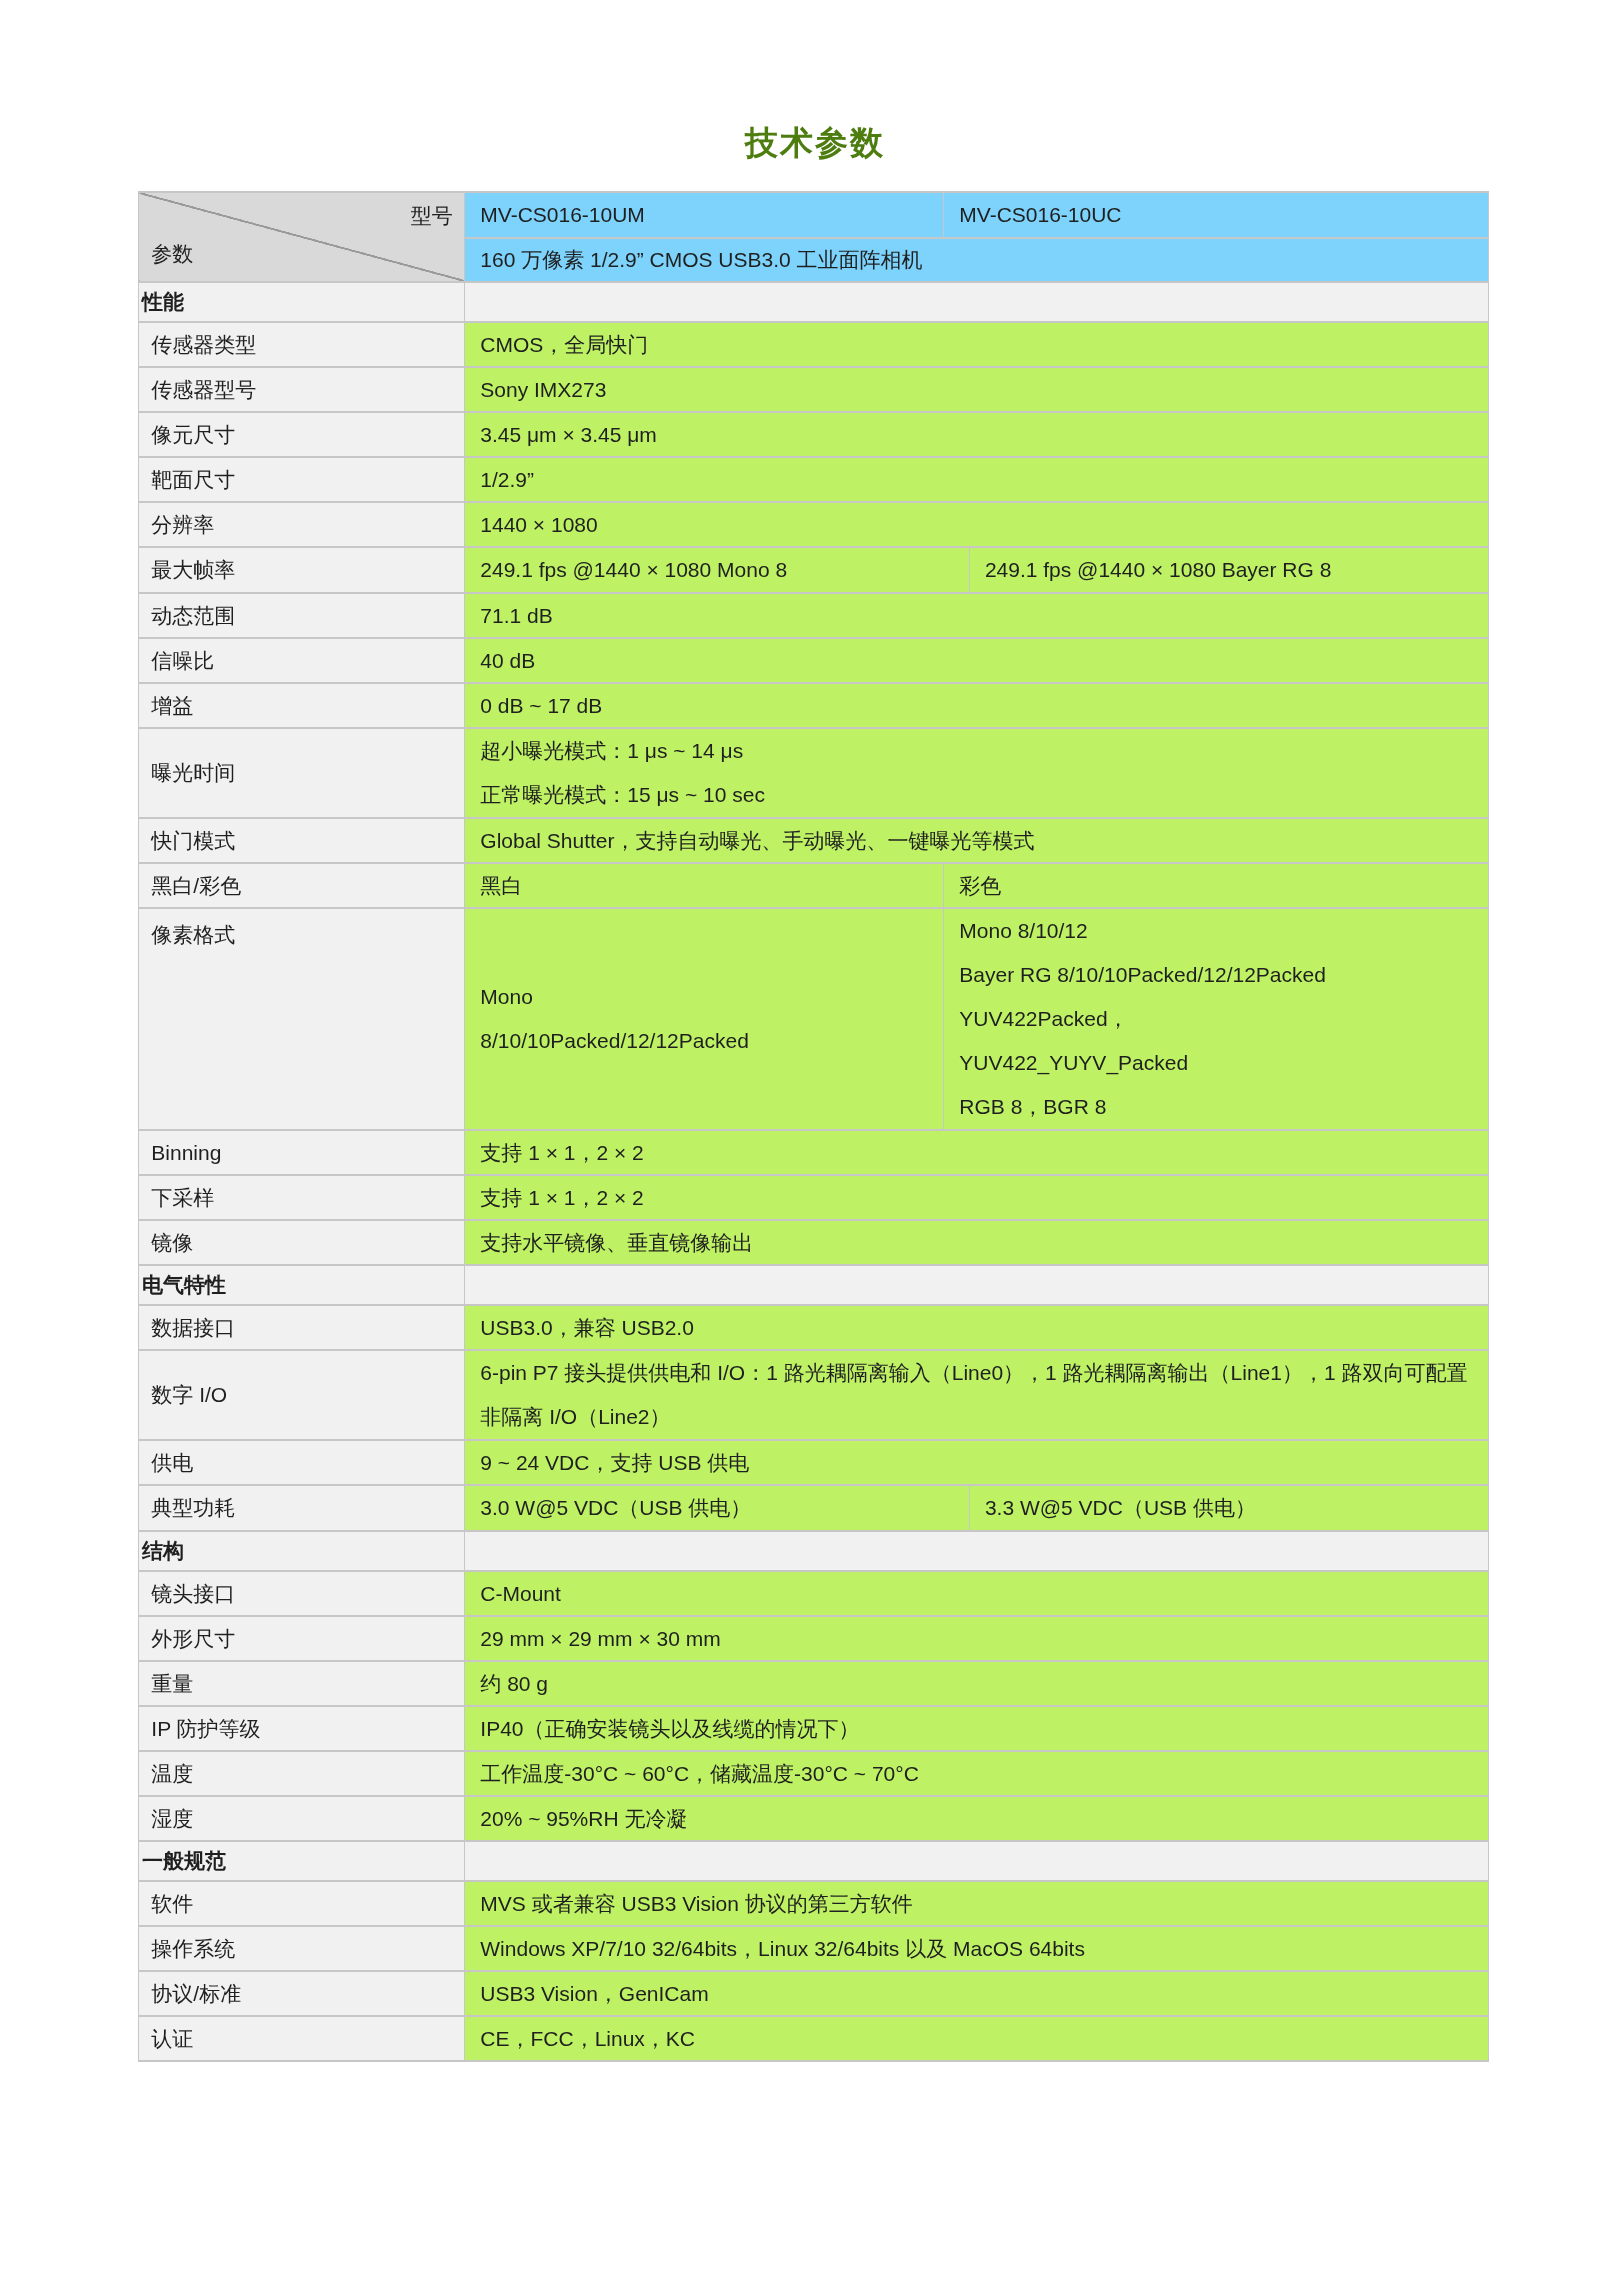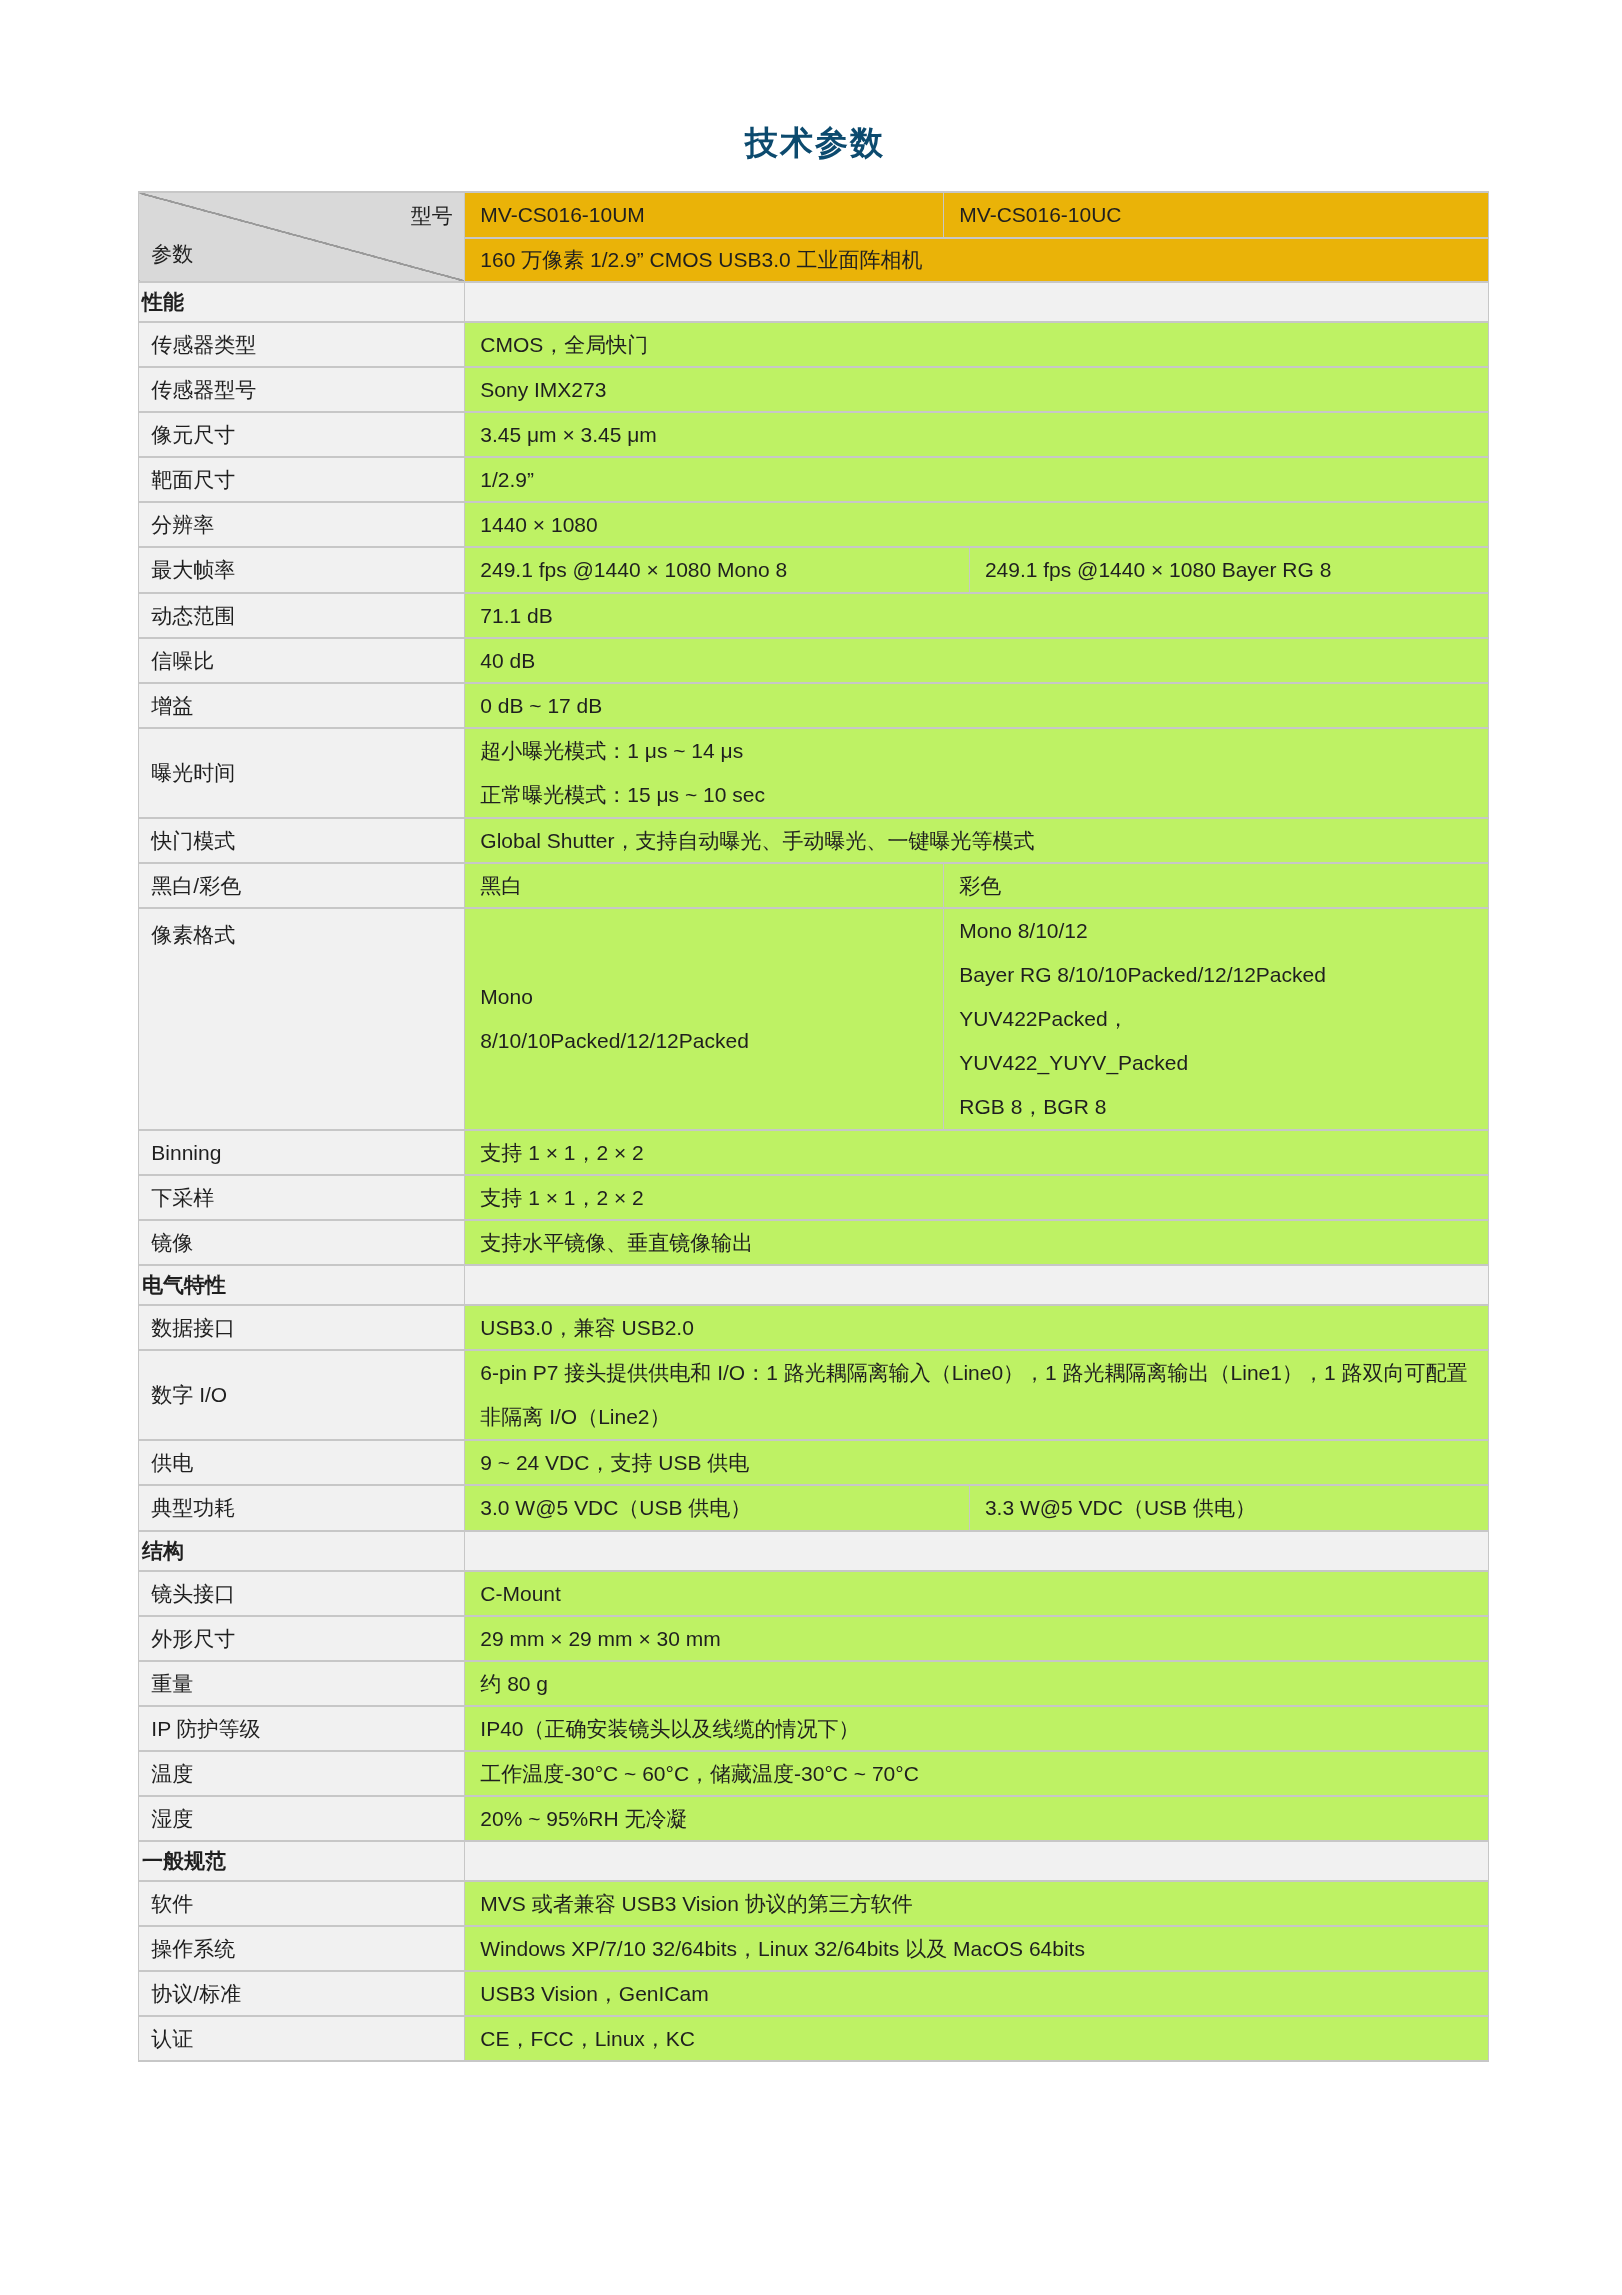--- a/index.html
+++ b/index.html
@@ -4,36 +4,36 @@
 <style>
   * { margin:0; padding:0; box-sizing:border-box; }
   html, body { background:#ffffff; }
   body {
     width:1623px; height:2295px; position:relative; overflow:hidden;
     font-family:"Liberation Sans","DejaVu Sans",sans-serif;
     color:#1f1f1f; font-size:21px;
   }
   .page-title {
     position:absolute; top:121px; left:140px; width:1350px;
-    text-align:center; font-size:33px; font-weight:bold; color:#0c4a6e;
+    text-align:center; font-size:33px; font-weight:bold; color:#4d7c0f;
     letter-spacing:2px;
   }
   table.spec {
     position:absolute; left:138px; top:191px; width:1350px;
     border-collapse:collapse; table-layout:fixed;
   }
   td {
     border:1.5px solid #c7c7c7; border-top-width:2px; border-bottom-width:2px;
     vertical-align:middle; overflow:hidden;
   }
   td.label   { background:#f1f1f1; padding-left:12.3px; }
   td.value   { background:#bef264; padding-left:15.3px; padding-right:10.2px; }
   td.sec     { background:#f1f1f1; padding-left:3px; font-weight:bold; }
   td.secrest { background:#f1f1f1; }
-  td.hdr     { background:#eab308; padding-left:15.3px; }
+  td.hdr     { background:#7dd3fc; padding-left:15.3px; }
   td.corner  {
     background-color:#d9d9d9; position:relative;
     background-image:linear-gradient(to top right,
       transparent calc(50% - 1px), #9a9a9a calc(50% - 1px),
       #9a9a9a calc(50% + 1px), transparent calc(50% + 1px));
   }
   td.corner .tr-label { position:absolute; top:9.2px; right:11.2px; }
   td.corner .bl-label { position:absolute; bottom:13.3px; left:12.3px; }
   .multi { white-space:pre-line; line-height:44px; }
   tr.h90  { height:46px; }

